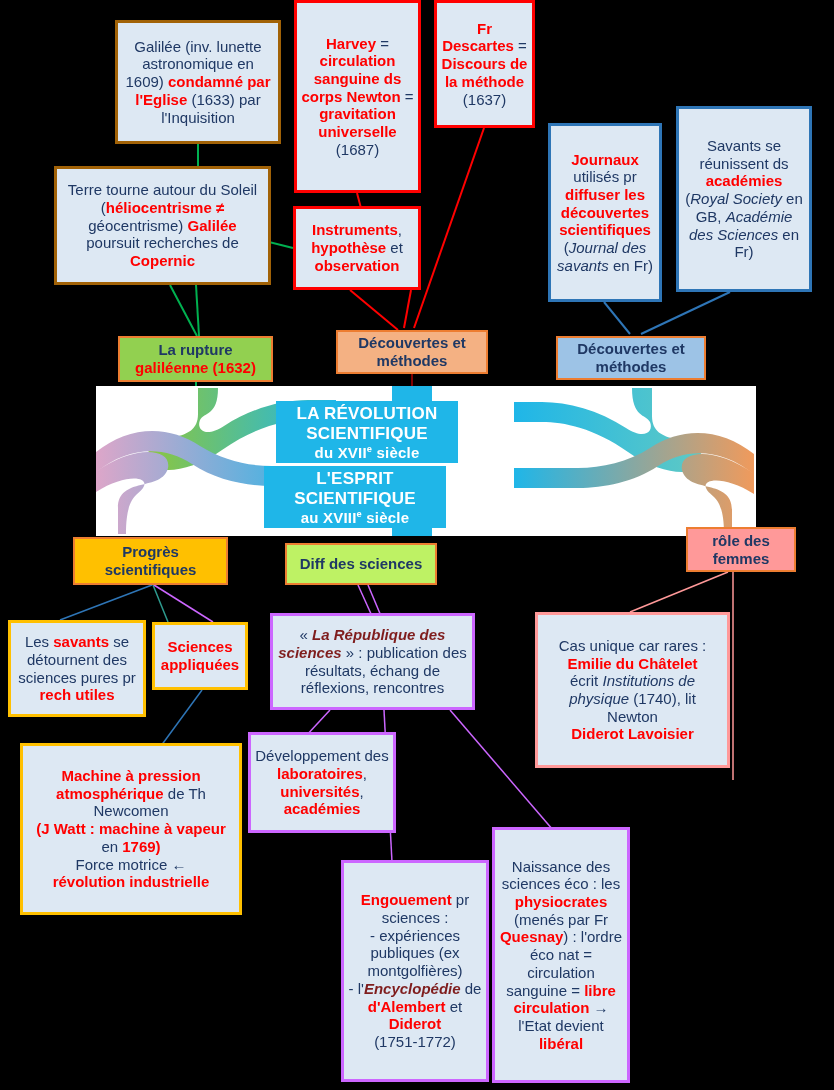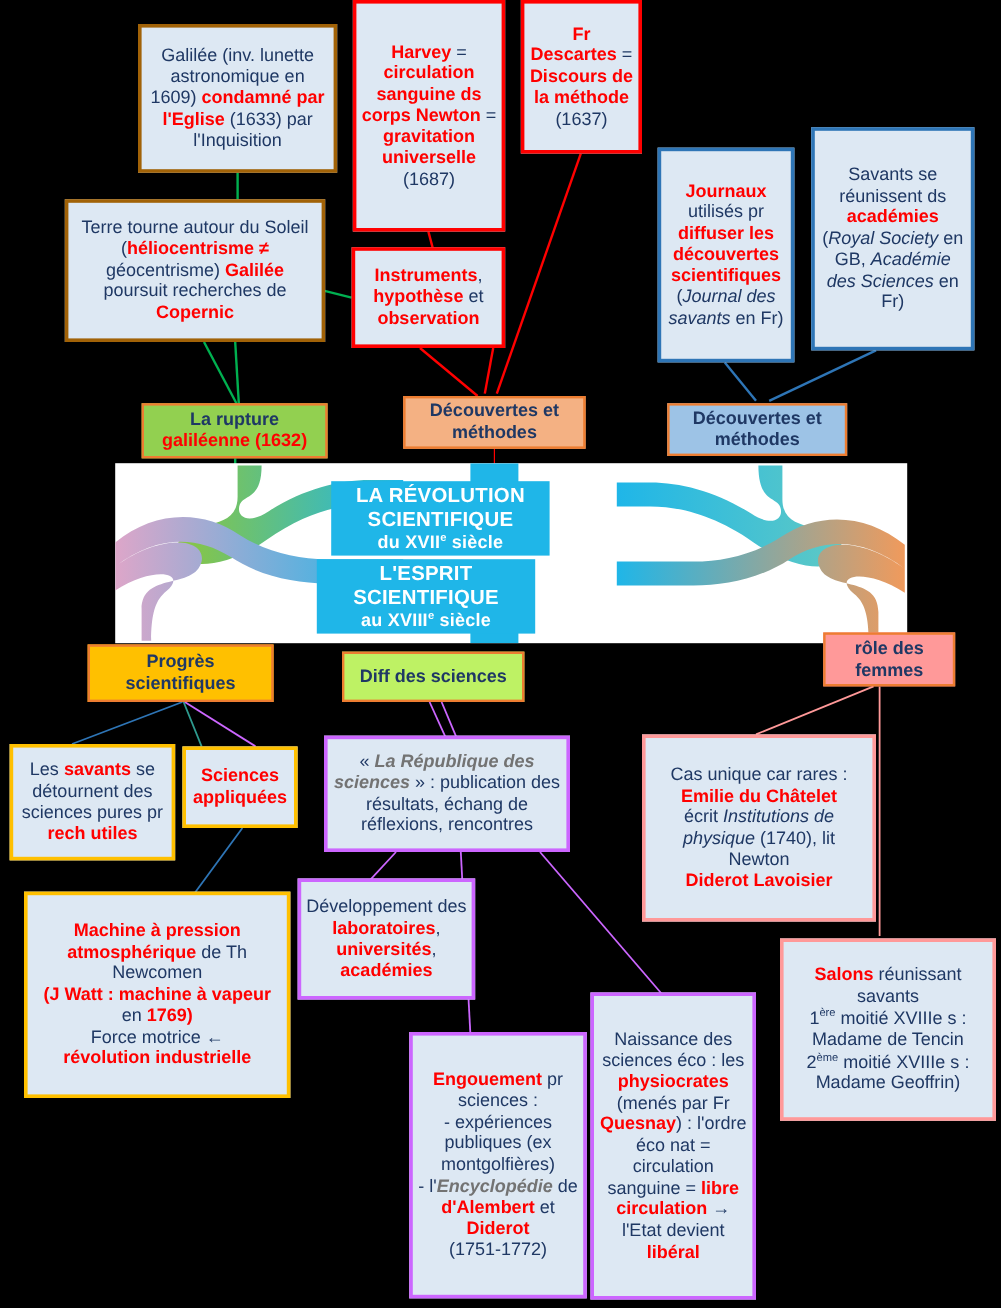--- a/index.html
+++ b/index.html
@@ -17,21 +17,21 @@
     display:flex;align-items:center;justify-content:center;
     text-align:center;
     color:#1f3864;
     line-height:1.18;
     padding:3px 4px;
     z-index:5;
   }
   .node .t{display:block;width:100%;}
   b{color:#ff0000;font-weight:bold;}
   i{font-style:italic;}
-  .ri{color:#737373;font-weight:bold;font-style:italic;}
+  .ri{color:#7f1d1d;font-weight:bold;font-style:italic;}
   .nb{color:#1f3864;font-weight:normal;}
 
   
   .bd-green{border:3px solid #a16207;}
   .bd-red{border:3px solid #ff0000;}
   .bd-blue{border:3px solid #2e75b6;}
   .bd-gold{border:3px solid #ffc000;}
   .bd-violet{border:3px solid #cc66ff;}
   .bd-pink{border:3px solid #ff9999;}
 
@@ -239,17 +239,14 @@
   </div>
 
   <div class="node bd-violet" style="left:492px;top:827px;width:138px;height:256px;font-size:15px;">
     <span class="t">Naissance des sciences éco : les <b>physiocrates</b> (menés par Fr <b>Quesnay</b>) : l'ordre éco nat = circulation sanguine = <b>libre circulation</b> → l'Etat devient <b>libéral</b></span>
   </div>
 
   <div class="node bd-pink" style="left:535px;top:612px;width:195px;height:156px;font-size:15px;">
     <span class="t">Cas unique car rares :<br><b>Emilie du Châtelet</b><br>écrit <i>Institutions de physique</i> (1740), lit Newton<br><b>Diderot Lavoisier</b></span>
   </div>
 
-  <div class="node bd-pink" style="left:650px;top:782px;width:180px;height:152px;font-size:15px;">
-    <span class="t"><b>Salons</b> réunissant savants<br>1<sup>ère</sup> moitié XVIIIe s : Madame de Tencin<br>2<sup>ème</sup> moitié XVIIIe s : Madame Geoffrin)</span>
-  </div>
 
 </div>
 
 </body></html>

